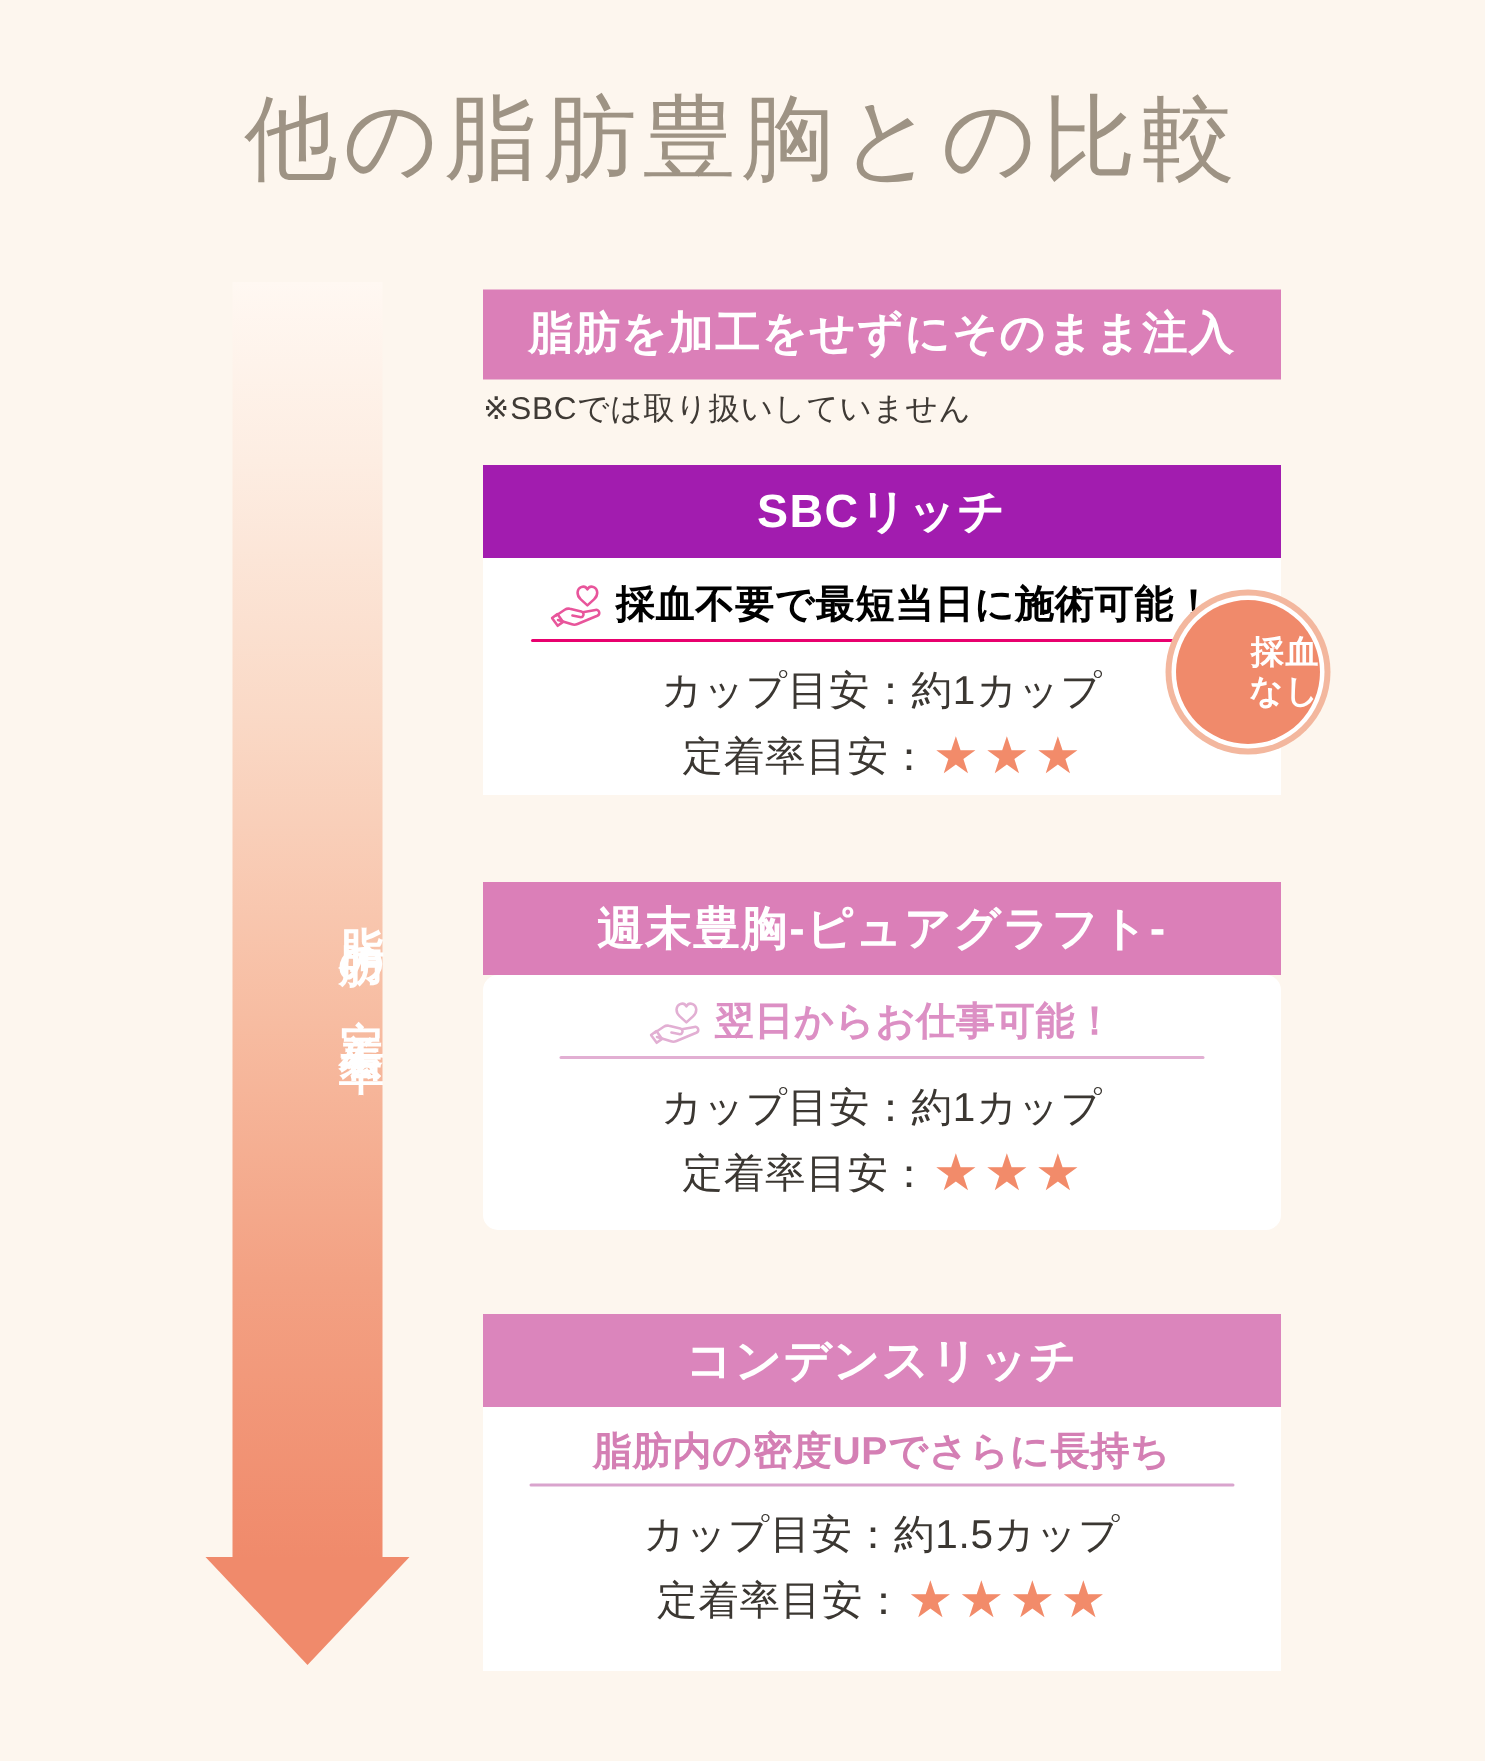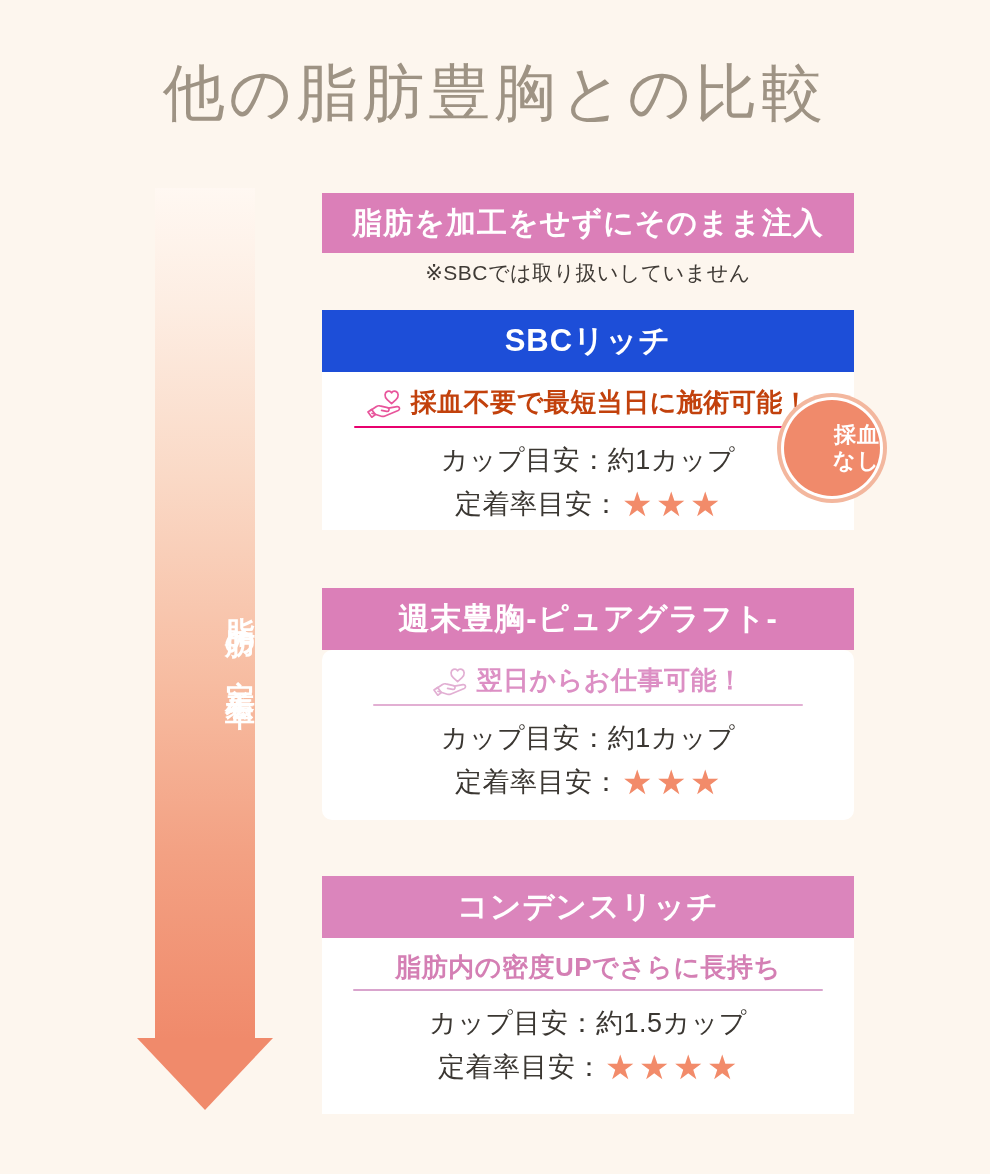--- a/index.html
+++ b/index.html
@@ -111,21 +111,20 @@
   }
   .banner.plain {
     position: absolute;
     top: 193px;
     background: #DB7FB8;
   }
   .banner-note {
     position: absolute;
     top: 256px;
     width: 532px;
-    text-align: center;
     color: #3F3A35;
     font-size: 21px;
     line-height: 34px;
     letter-spacing: 0.5px;
     white-space: nowrap;
   }
 
   
   .block {
     position: absolute;
@@ -141,21 +140,21 @@
     box-sizing: border-box;
     text-align: center;
     color: #FFFFFF;
     font-size: 31px;
     font-weight: 700;
     letter-spacing: 1px;
     line-height: 62px;
     height: 62px;
     white-space: nowrap;
   }
-  .hdr-sbc   { background: #1d4ed8; }
+  .hdr-sbc   { background: #a21caf; }
   .hdr-pure  { background: #DB7FB8; }
   .hdr-cond  { background: #DB85BC; }
 
   .block-body {
     width: 532px;
     box-sizing: border-box;
     background: #FFFFFF;
     padding: 14px 16px 18px 16px;
     position: relative;
   }
@@ -171,21 +170,21 @@
     gap: 4px;
     padding-bottom: 6px;
     white-space: nowrap;
   }
   .headline-text {
     font-size: 26px;
     font-weight: 700;
     letter-spacing: 0.5px;
     line-height: 1.2;
   }
-  .hl-sbc  { color: #c2410c; }
+  .hl-sbc  { color: #000000; }
   .hl-pure { color: #DC8FC4; font-weight: 700; }
   .hl-cond { color: #D47FB4; font-weight: 700; }
 
   .heart-hand-icon {
     width: 40px;
     height: 34px;
     flex: 0 0 auto;
     display: block;
   }
 

